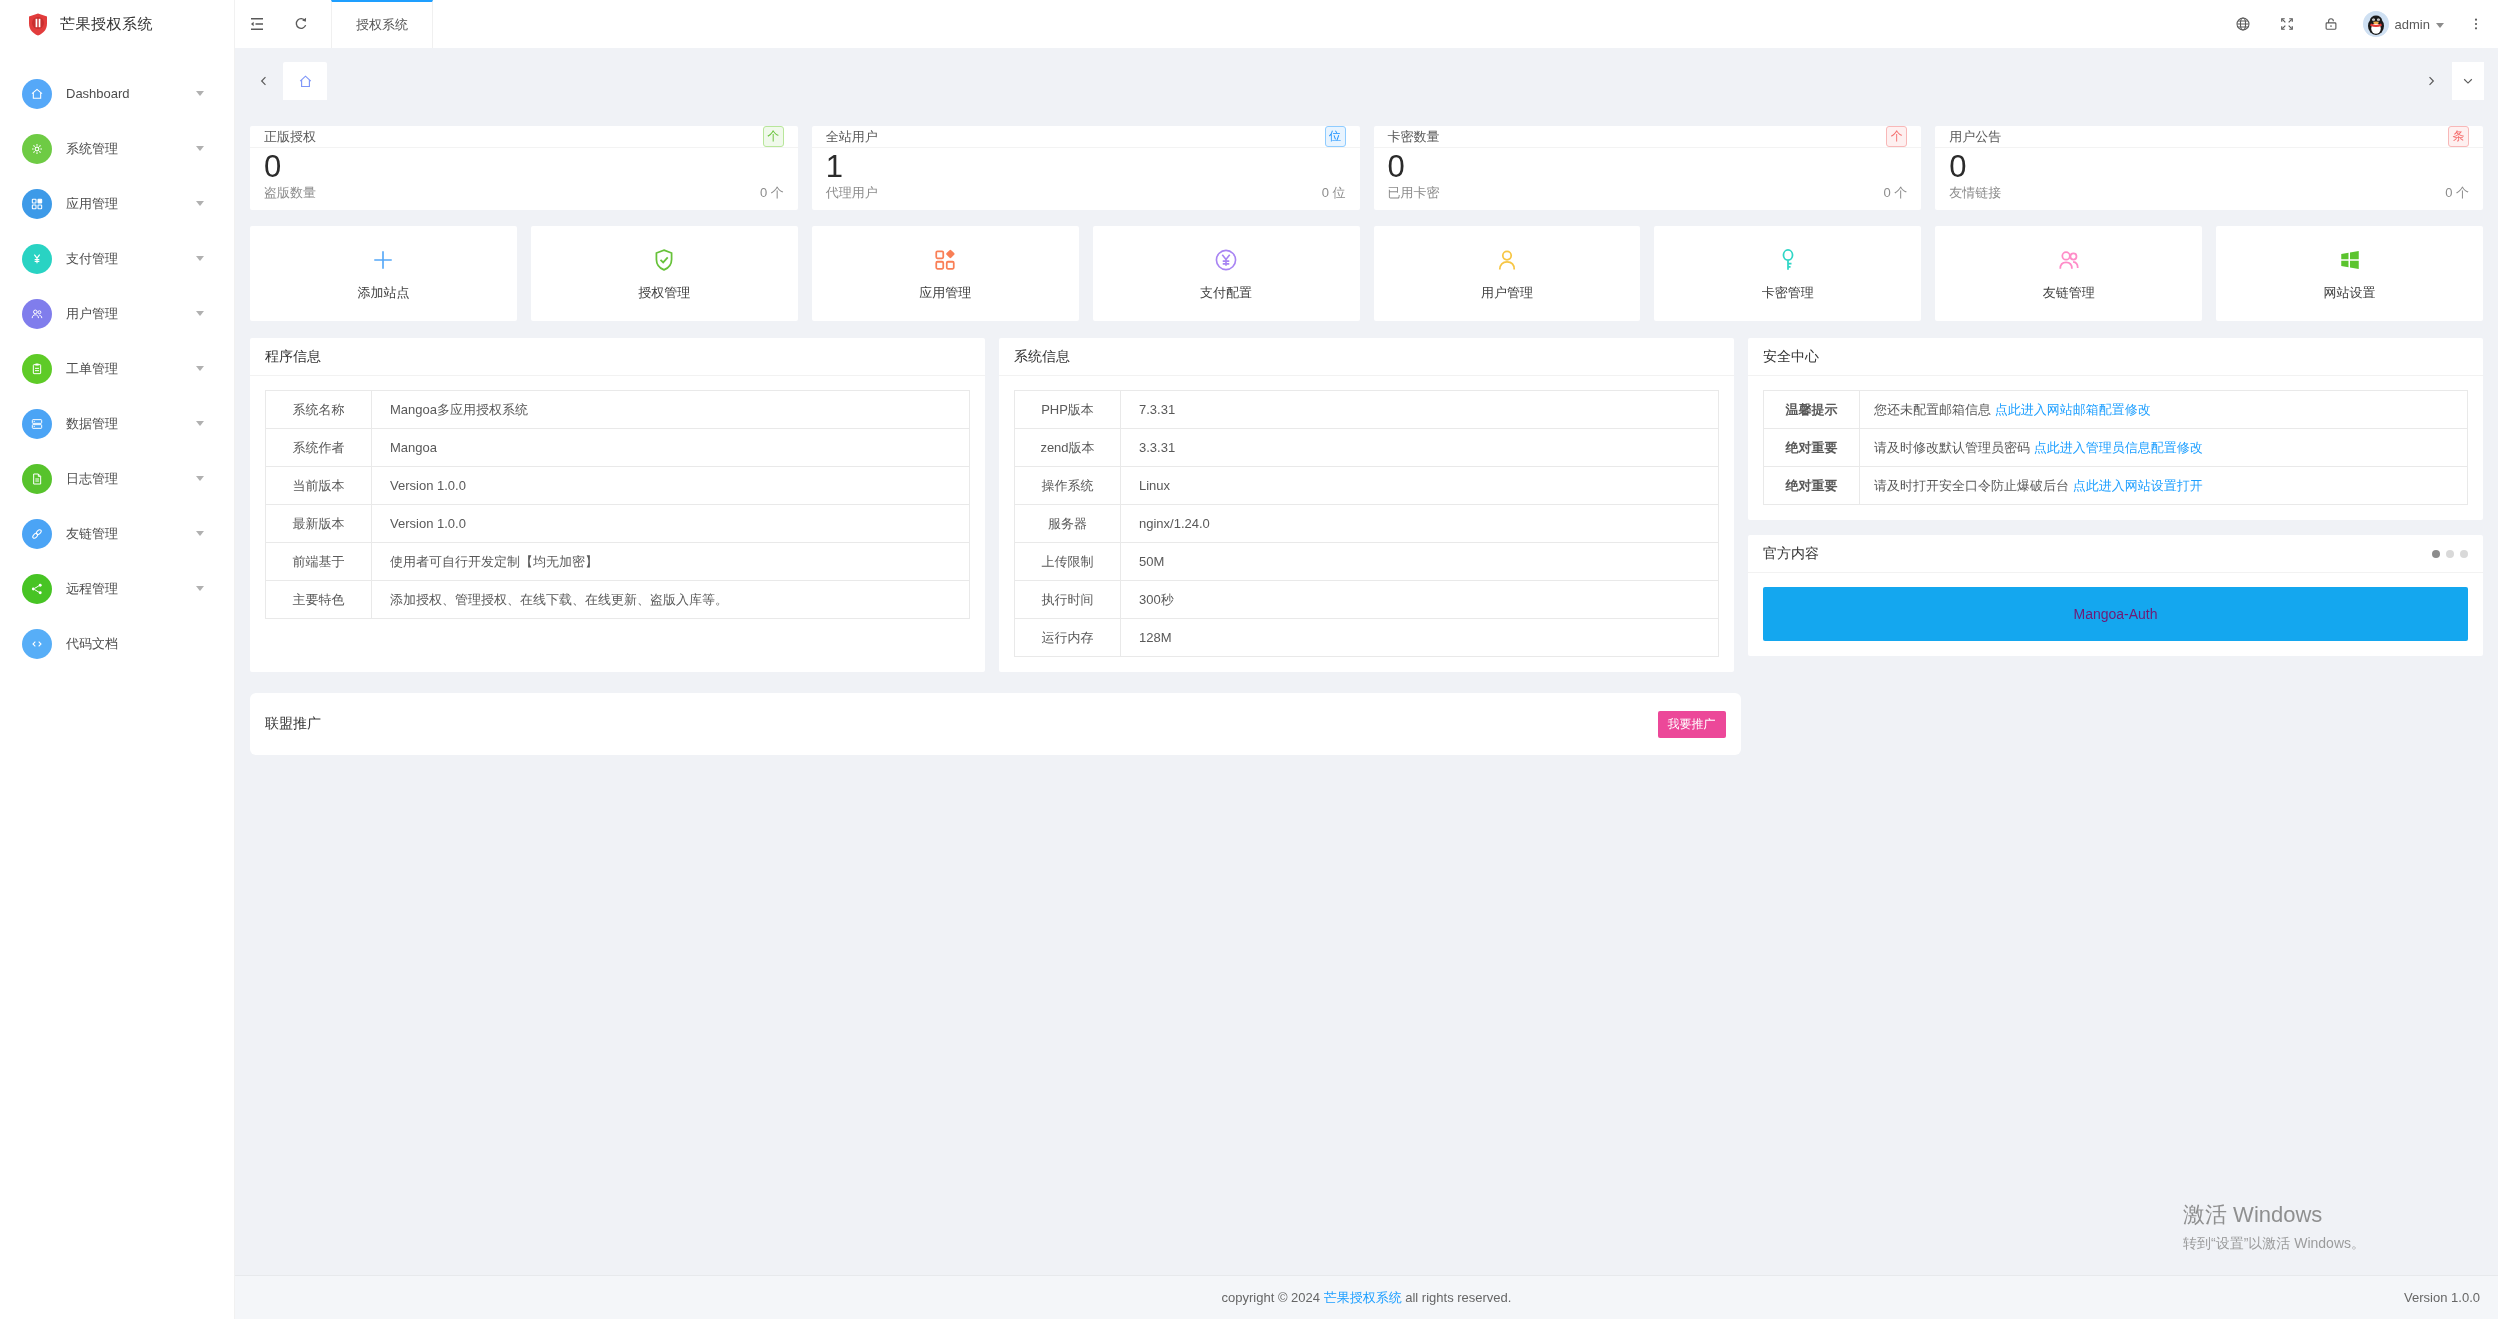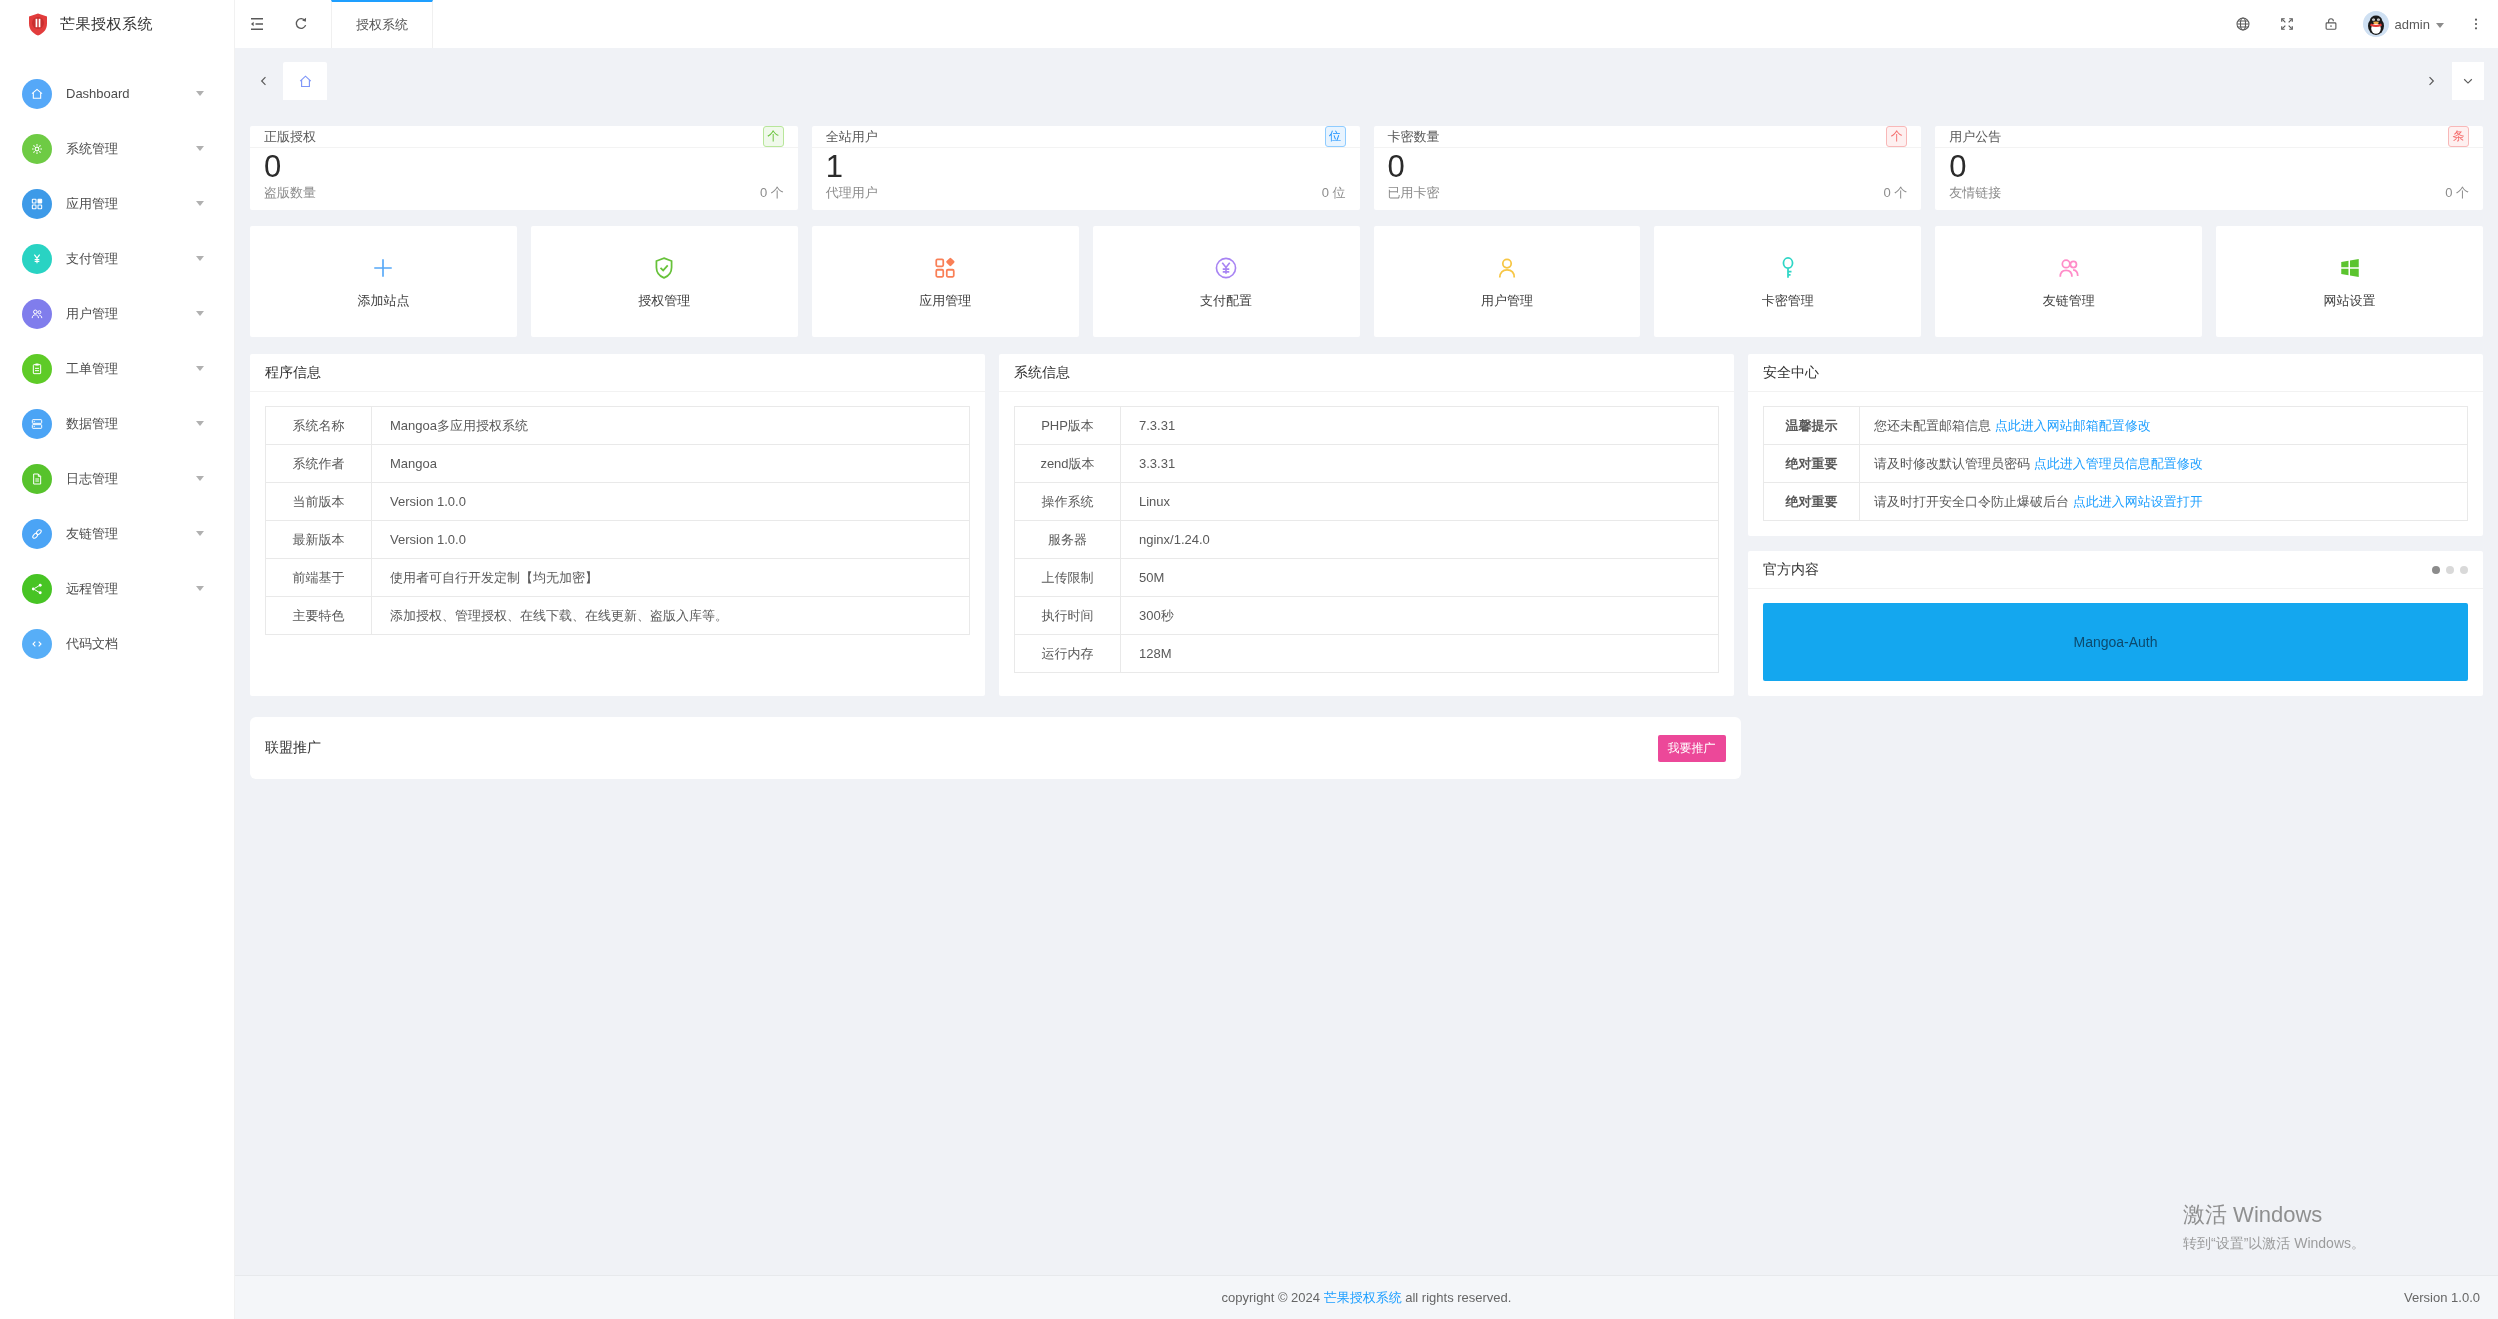--- a/index.html
+++ b/index.html
@@ -54,21 +54,21 @@
   .sc-title { font-size:13px; color:#595959; }
   .badge { min-width:21px; height:21px; padding:0 3px; display:flex; align-items:center; justify-content:center; font-size:12px; border-radius:3px; border:1px solid; }
   .badge-green { color:#67c23a; background:#f0f9eb; border-color:#b8e69a; }
   .badge-blue  { color:#1890ff; background:#e8f4ff; border-color:#8fccff; }
   .badge-red   { color:#f56c6c; background:#fef0f0; border-color:#f8b8b8; }
   .sc-body { flex:1; padding:2px 14px 8px 14px; display:flex; flex-direction:column; justify-content:space-between; }
   .sc-value { font-size:31px; color:#2b2b2b; line-height:34px; }
   .sc-bottom { display:flex; justify-content:space-between; font-size:13px; color:#8c8c8c; }
 
   .quick-grid { display:grid; grid-template-columns:repeat(8,1fr); gap:14px; margin-top:16px; }
-  .quick-card { background:#fff; border-radius:2px; height:111px; display:flex; flex-direction:column; align-items:center; justify-content:center; gap:10px; cursor:pointer; }
+  .quick-card { background:#fff; border-radius:2px; height:95px; display:flex; flex-direction:column; align-items:center; justify-content:center; gap:10px; cursor:pointer; }
   .qc-label { font-size:13px; color:#404040; }
 
   .info-grid { display:grid; grid-template-columns:1fr 1fr 1fr; gap:14px; margin-top:17px; }
   .panel { background:#fff; border-radius:2px; }
   .panel-head { height:38px; display:flex; align-items:center; justify-content:space-between; padding:0 15px; border-bottom:1px solid #f2f2f2; }
   .panel-title { font-size:14px; color:#333; }
   .panel-body { padding:14px 15px 15px 15px; }
 
   table.info-table { width:100%; border-collapse:collapse; }
   table.info-table td { border:1px solid #e9e9e9; height:38px; font-size:13px; color:#595959; }
@@ -79,21 +79,21 @@
   td.s-tag { width:96px; text-align:center; font-weight:bold; }
   .tag-blue { color:#1a53ff; }
   .tag-red  { color:#e01f1f; }
   td.s-value { padding:8px 14px; }
   td.s-value a { color:#1e9fff; text-decoration:none; cursor:pointer; }
 
   .right-col { display:flex; flex-direction:column; gap:15px; }
   .dots { display:flex; gap:6px; align-items:center; }
   .dot { width:8px; height:8px; border-radius:50%; background:#d9d9d9; cursor:pointer; }
   .dot.active { background:#8c8c8c; }
-  .banner { margin:14px 15px 15px 15px; height:78px; background:#14a7ef; border-radius:2px; display:flex; align-items:center; justify-content:center; color:#0c4a6e; font-size:14px; cursor:pointer; }
+  .banner { margin:14px 15px 15px 15px; height:54px; background:#14a7ef; border-radius:2px; display:flex; align-items:center; justify-content:center; color:#701a75; font-size:14px; cursor:pointer; }
 
   .promo-panel { margin-top:21px; width:calc(66.66% + 2px); background:#fff; border-radius:6px; height:62px; display:flex; align-items:center; justify-content:space-between; padding:0 15px; }
   .promo-title { font-size:14px; color:#333; }
   .promo-btn { background:#ec4899; color:#fff; font-size:12px; padding:5px 10px; border:none; border-radius:2px; cursor:pointer; }
 
   
   .footer { height:44px; flex:none; border-top:1px solid #e7e9ec; background:#f4f6f9; display:flex; align-items:center; position:relative; font-size:13px; color:#666; }
   .footer-center { position:absolute; left:0; right:0; text-align:center; }
   .footer-center a { color:#1e9fff; text-decoration:none; cursor:pointer; }
   .footer-version { position:absolute; right:18px; }

